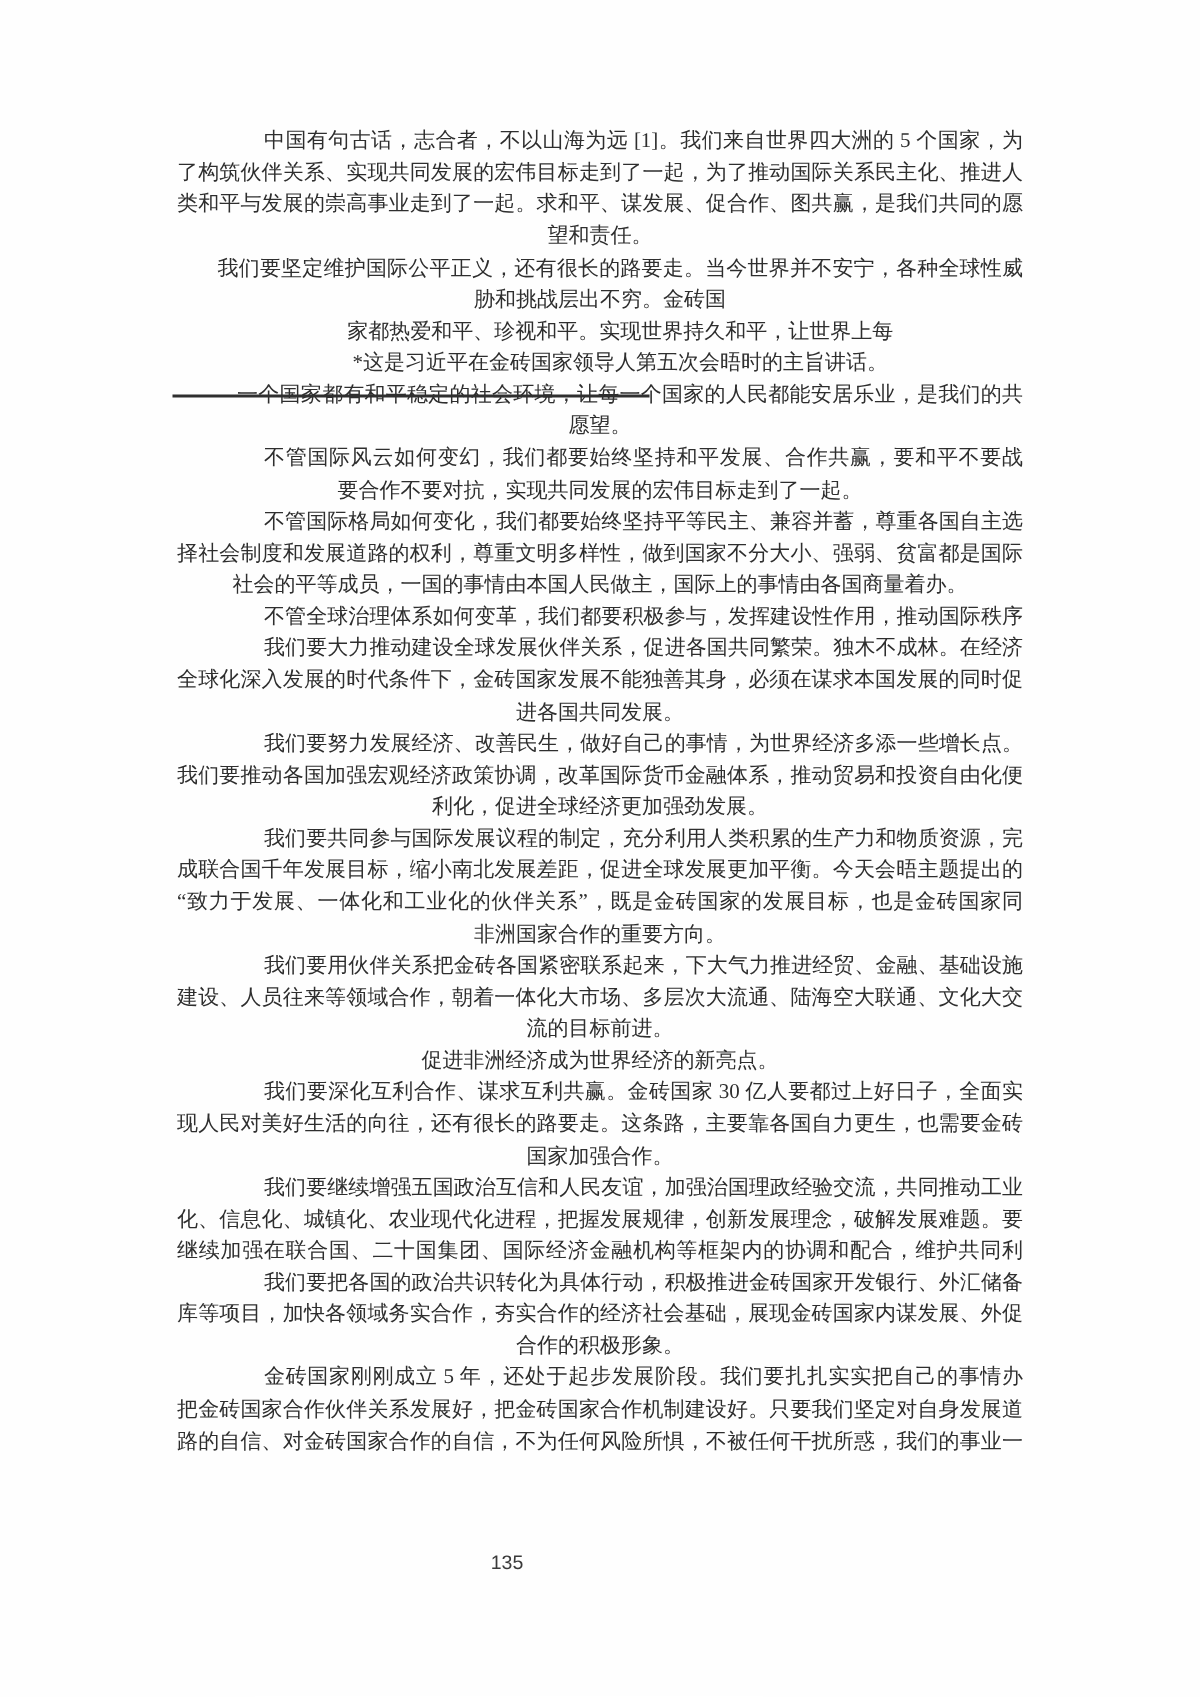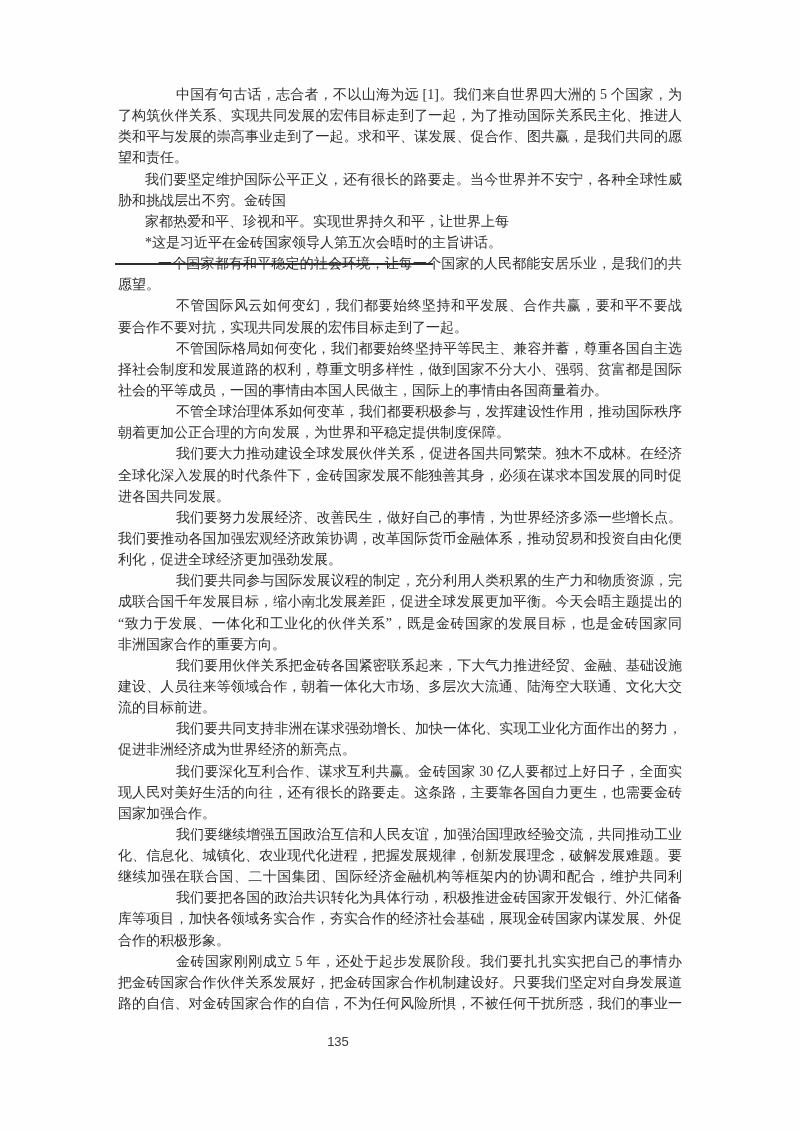--- a/index.html
+++ b/index.html
@@ -20,21 +20,21 @@
     position: absolute;
     left: 118px;
     top: 84px;
     width: 564px;
     font-size: 14px;
   }
   .line {
     height: 21.15px;
     line-height: 21.15px;
     white-space: nowrap;
-    text-align: left;
+    text-align: center;
   }
   .line.just {
     text-align: justify;
     text-align-last: justify;
     white-space: normal;
     overflow: hidden;
   }
   .ind-lg { padding-left: 58px; }
   .ind-md { padding-left: 40px; }
   .ind-sm { padding-left: 27px; }
@@ -73,35 +73,33 @@
       <div class="line ind-sm">家都热爱和平、珍视和平。实现世界持久和平，让世界上每</div>
       <div class="line ind-sm">*这是习近平在金砖国家领导人第五次会晤时的主旨讲话。</div>
       <div class="line ind-md just">一个国家都有和平稳定的社会环境，让每一个国家的人民都能安居乐业，是我们的共同</div>
       <div class="line">愿望。</div>
       <div class="line ind-lg just">不管国际风云如何变幻，我们都要始终坚持和平发展、合作共赢，要和平不要战争，</div>
       <div class="line">要合作不要对抗，实现共同发展的宏伟目标走到了一起。</div>
       <div class="line ind-lg just">不管国际格局如何变化，我们都要始终坚持平等民主、兼容并蓄，尊重各国自主选</div>
       <div class="line just">择社会制度和发展道路的权利，尊重文明多样性，做到国家不分大小、强弱、贫富都是国际</div>
       <div class="line">社会的平等成员，一国的事情由本国人民做主，国际上的事情由各国商量着办。</div>
       <div class="line ind-lg just">不管全球治理体系如何变革，我们都要积极参与，发挥建设性作用，推动国际秩序</div>
-      <div class="line">朝着更加公正合理的方向发展，为世界和平稳定提供制度保障。</div>
       <div class="line ind-lg just">我们要大力推动建设全球发展伙伴关系，促进各国共同繁荣。独木不成林。在经济</div>
       <div class="line just">全球化深入发展的时代条件下，金砖国家发展不能独善其身，必须在谋求本国发展的同时促</div>
       <div class="line">进各国共同发展。</div>
       <div class="line ind-lg just">我们要努力发展经济、改善民生，做好自己的事情，为世界经济多添一些增长点。</div>
       <div class="line just">我们要推动各国加强宏观经济政策协调，改革国际货币金融体系，推动贸易和投资自由化便</div>
       <div class="line">利化，促进全球经济更加强劲发展。</div>
       <div class="line ind-lg just">我们要共同参与国际发展议程的制定，充分利用人类积累的生产力和物质资源，完</div>
       <div class="line just">成联合国千年发展目标，缩小南北发展差距，促进全球发展更加平衡。今天会晤主题提出的</div>
       <div class="line just">“致力于发展、一体化和工业化的伙伴关系”，既是金砖国家的发展目标，也是金砖国家同</div>
       <div class="line">非洲国家合作的重要方向。</div>
       <div class="line ind-lg just">我们要用伙伴关系把金砖各国紧密联系起来，下大气力推进经贸、金融、基础设施</div>
       <div class="line just">建设、人员往来等领域合作，朝着一体化大市场、多层次大流通、陆海空大联通、文化大交</div>
       <div class="line">流的目标前进。</div>
-      <div class="line ind-lg just">我们要共同支持非洲在谋求强劲增长、加快一体化、实现工业化方面作出的努力，</div>
       <div class="line">促进非洲经济成为世界经济的新亮点。</div>
       <div class="line ind-lg just">我们要深化互利合作、谋求互利共赢。金砖国家 30 亿人要都过上好日子，全面实</div>
       <div class="line just">现人民对美好生活的向往，还有很长的路要走。这条路，主要靠各国自力更生，也需要金砖</div>
       <div class="line">国家加强合作。</div>
       <div class="line ind-lg just">我们要继续增强五国政治互信和人民友谊，加强治国理政经验交流，共同推动工业</div>
       <div class="line just">化、信息化、城镇化、农业现代化进程，把握发展规律，创新发展理念，破解发展难题。要</div>
       <div class="line just">继续加强在联合国、二十国集团、国际经济金融机构等框架内的协调和配合，维护共同利益。</div>
       <div class="line ind-lg just">我们要把各国的政治共识转化为具体行动，积极推进金砖国家开发银行、外汇储备</div>
       <div class="line just">库等项目，加快各领域务实合作，夯实合作的经济社会基础，展现金砖国家内谋发展、外促</div>
       <div class="line">合作的积极形象。</div>

